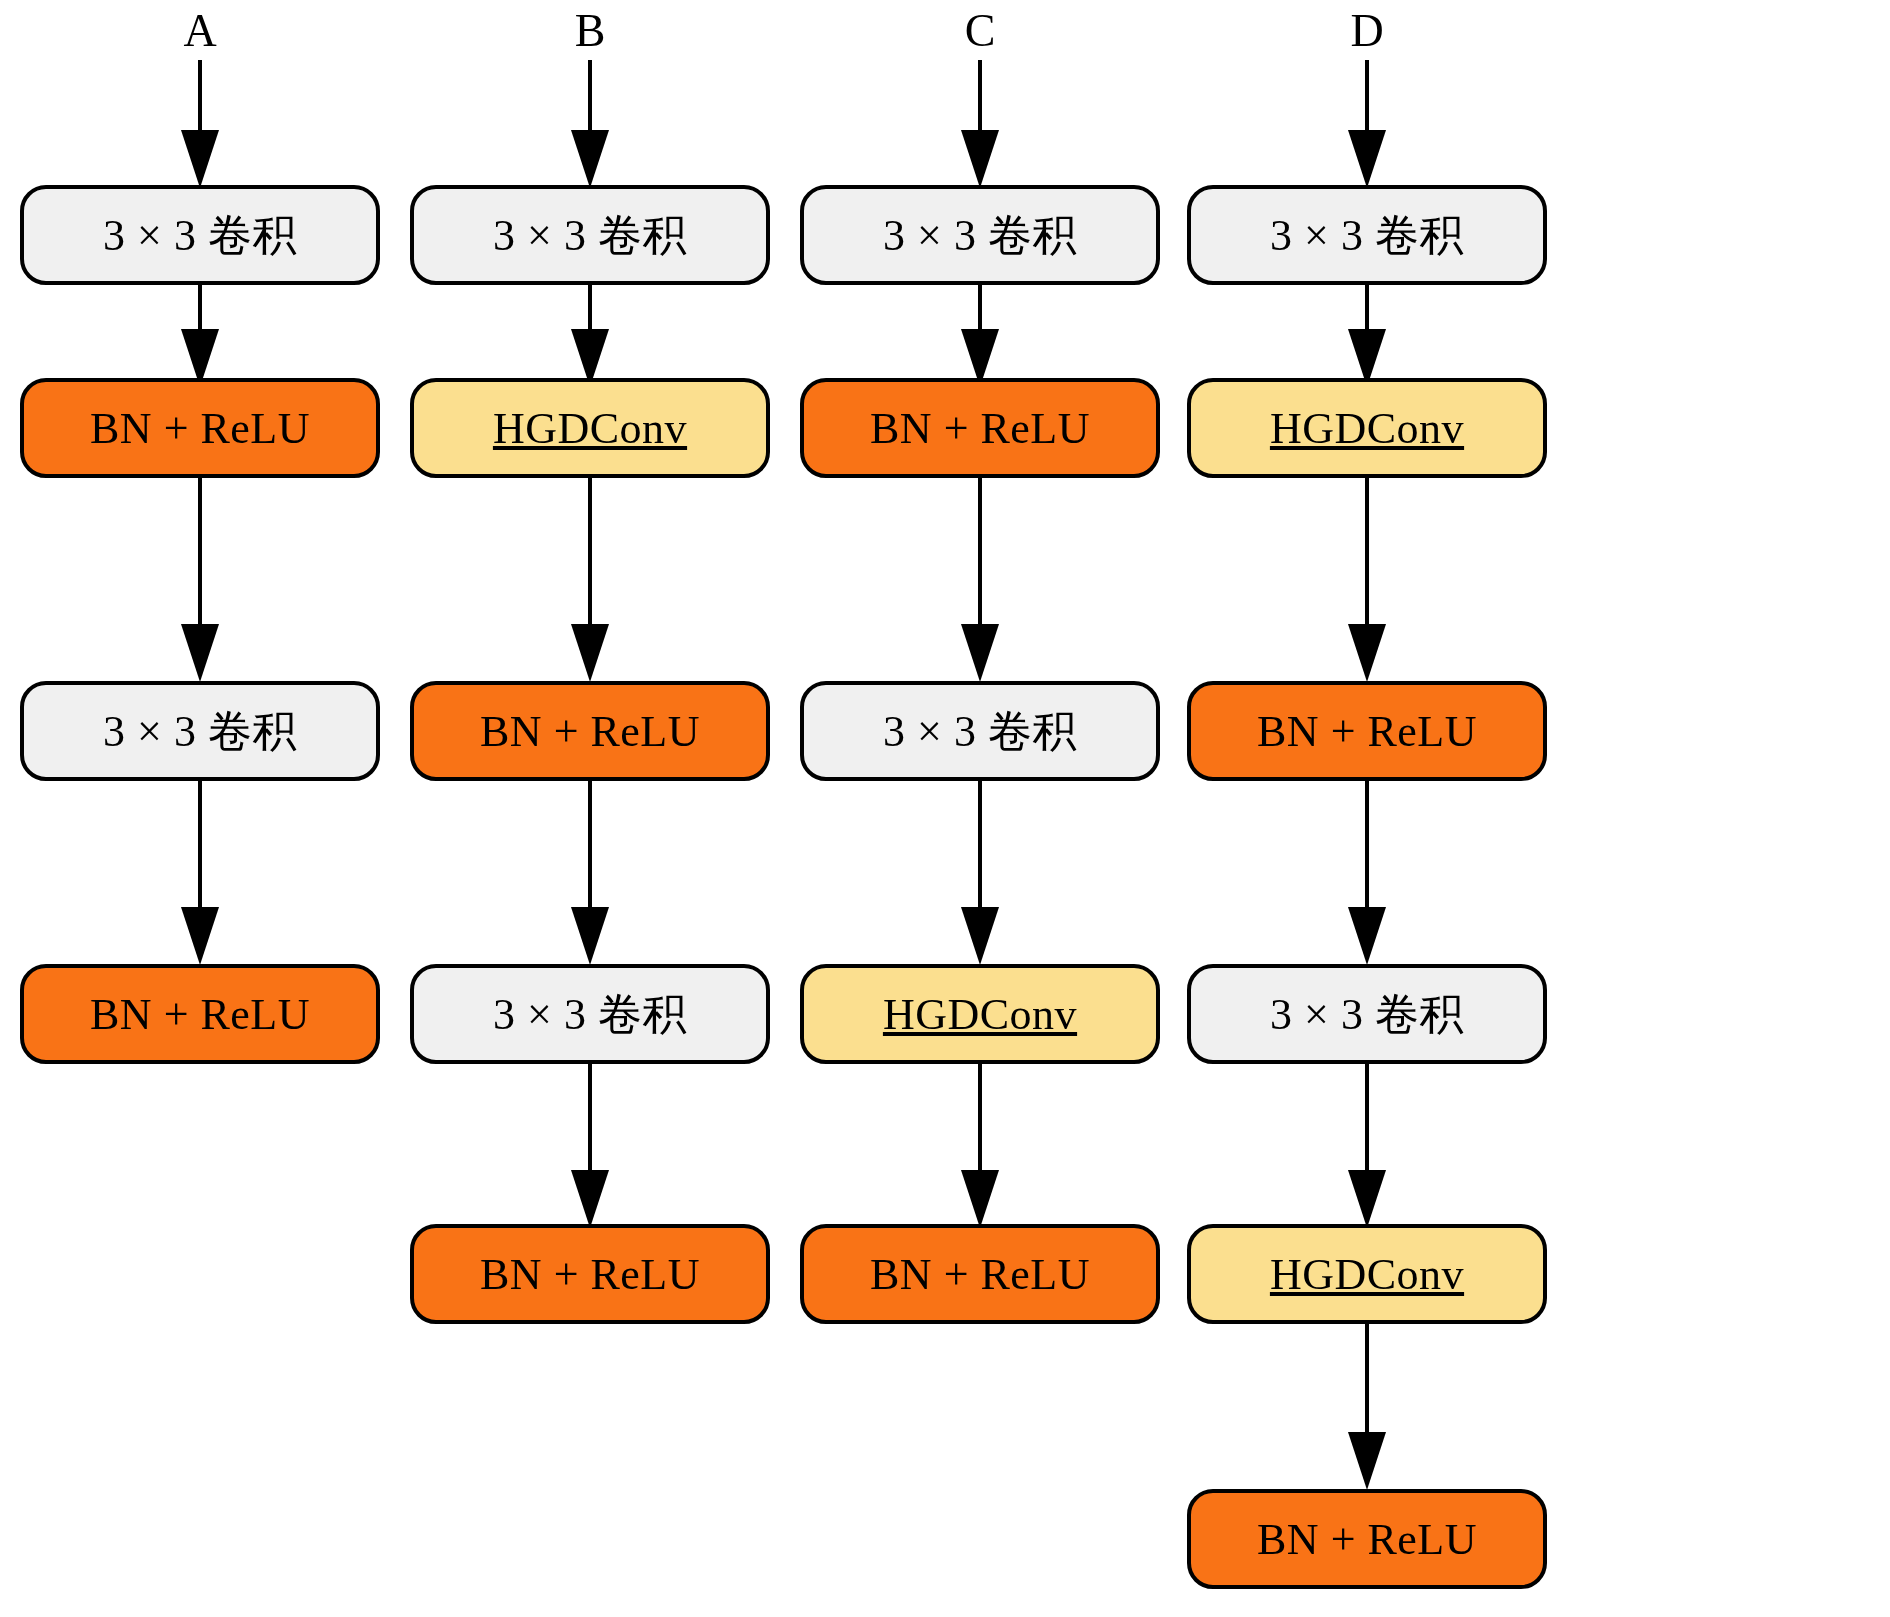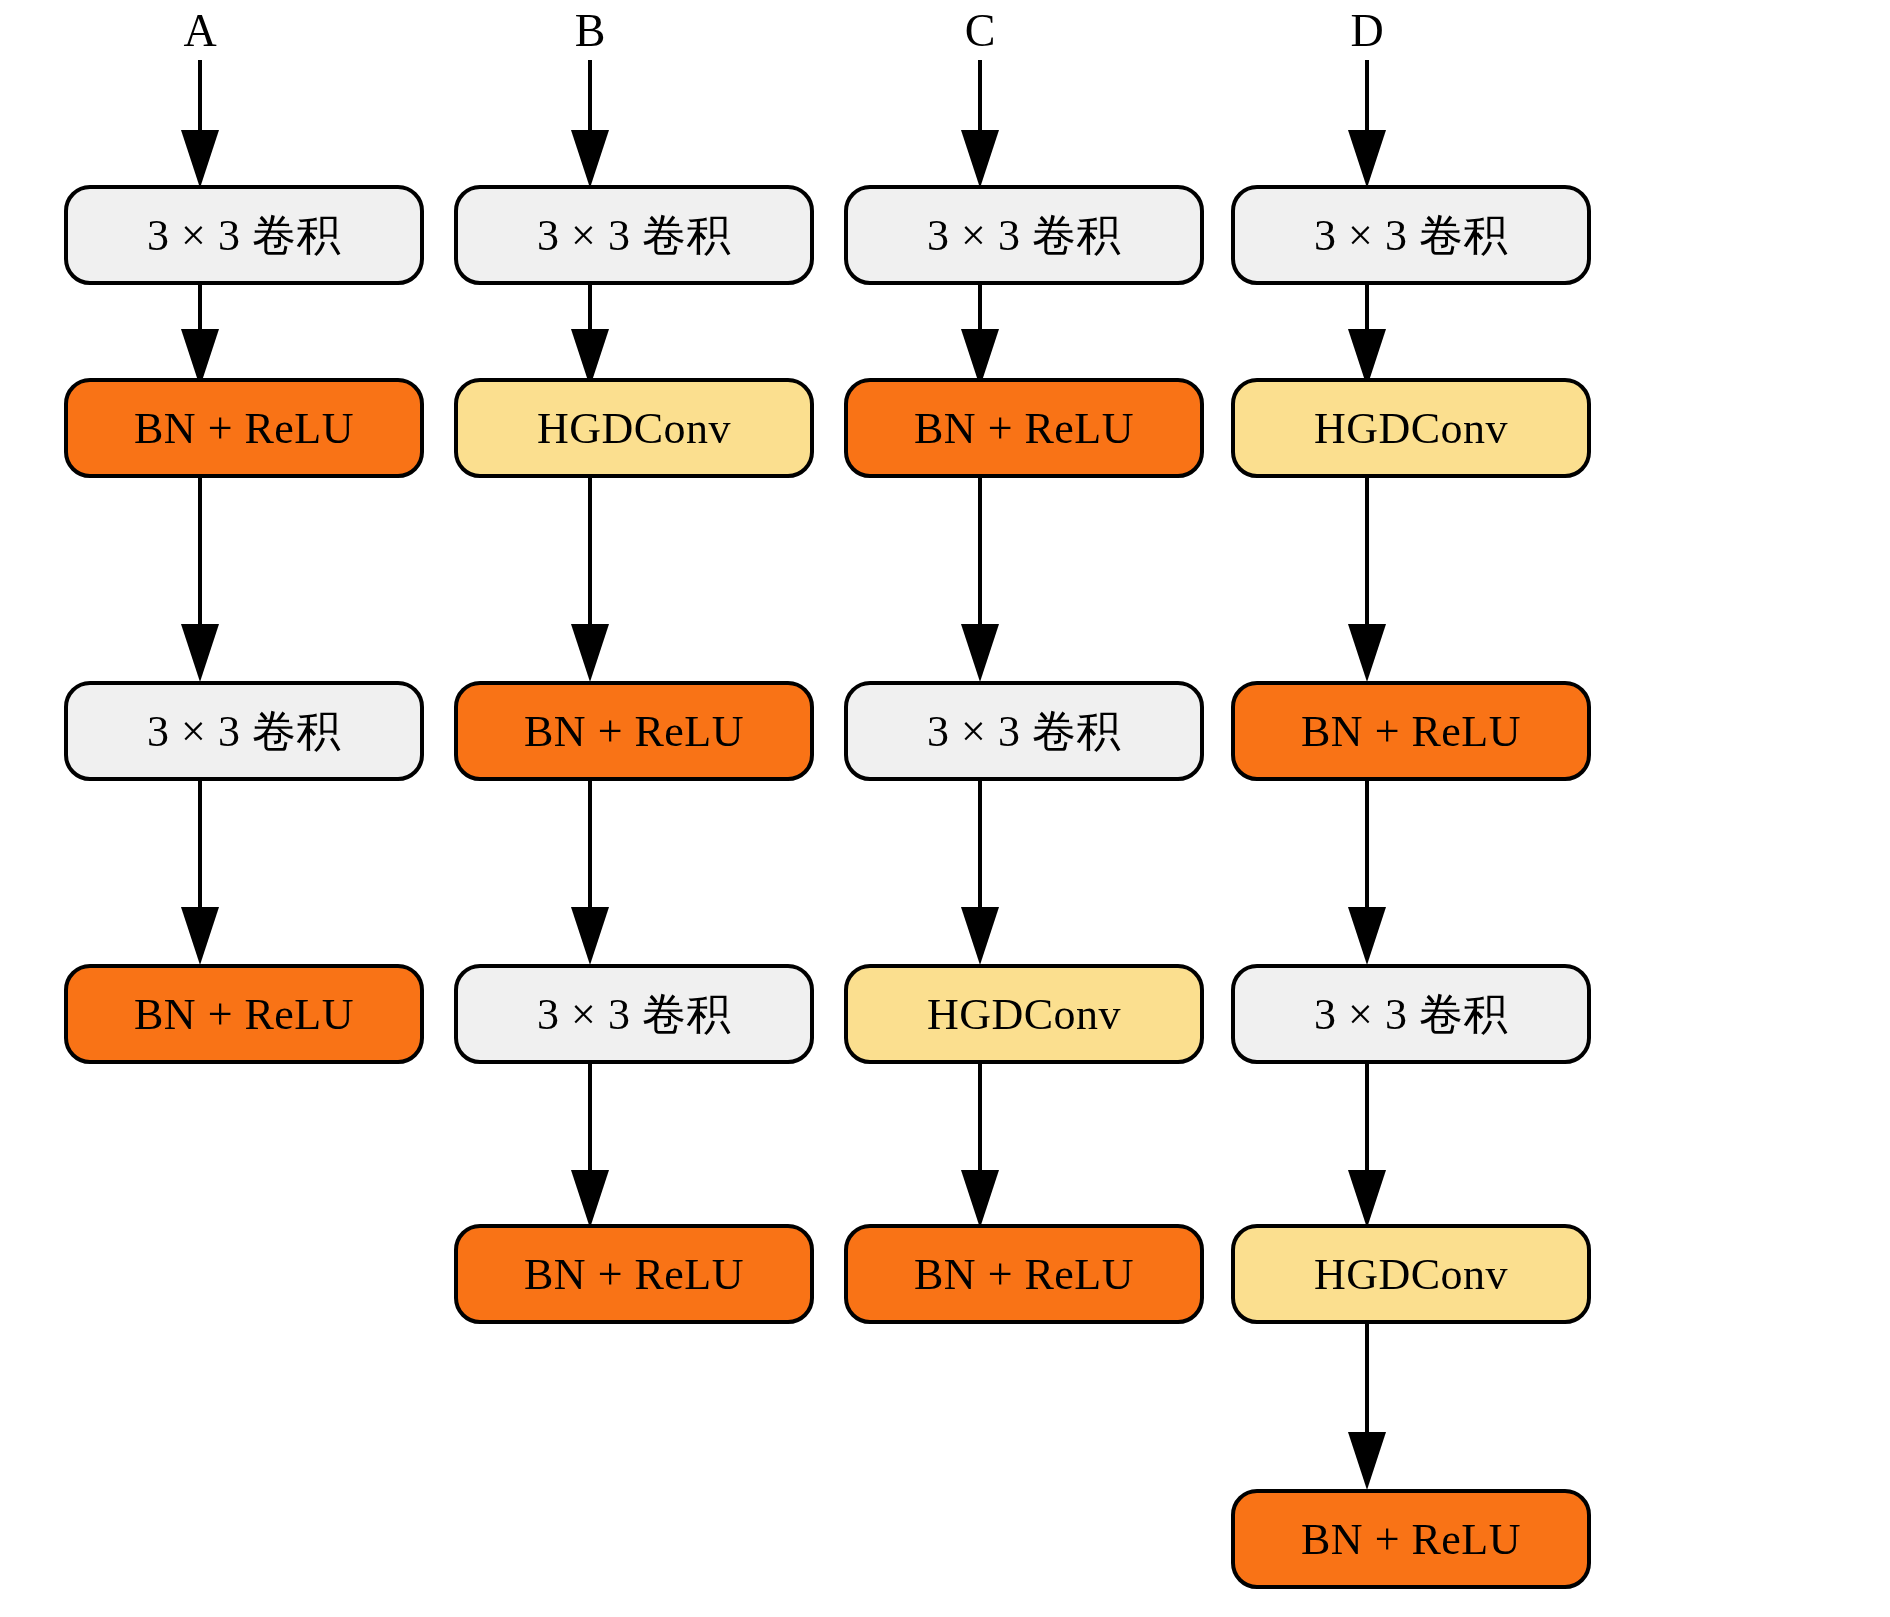--- a/index.html
+++ b/index.html
@@ -20,25 +20,24 @@
     border:4px solid #000;
     border-radius:26px;
     display:flex;
     align-items:center;
     justify-content:center;
     font-family:"Liberation Serif","DejaVu Serif",serif;
     font-size:44px;
     color:#000;
     letter-spacing:0.5px;
     white-space:nowrap;
-    margin-left:44px;
   }
   .node.conv{background:#f0f0f0;}
   .node.bnrelu{background:#f97316;}
-  .node.hgd{background:#fbdf8f;}
+  .node.hgd{background:#fbdf8f;text-decoration:underline;}
   .edge{position:absolute;}
   .edge .shaft{
     position:absolute;
     left:50%;
     top:0;
     width:4px;
     margin-left:-2px;
     background:#000;
   }
   .edge .head{

